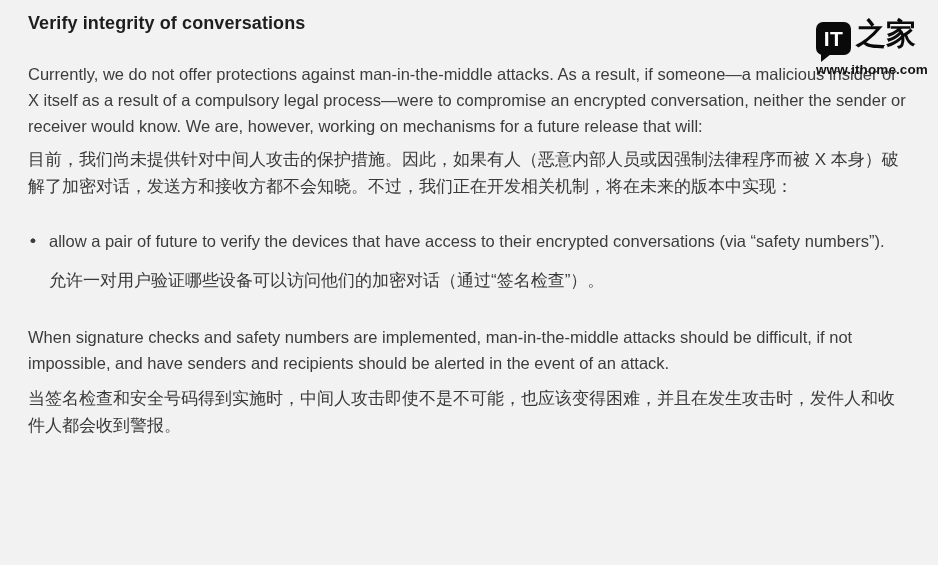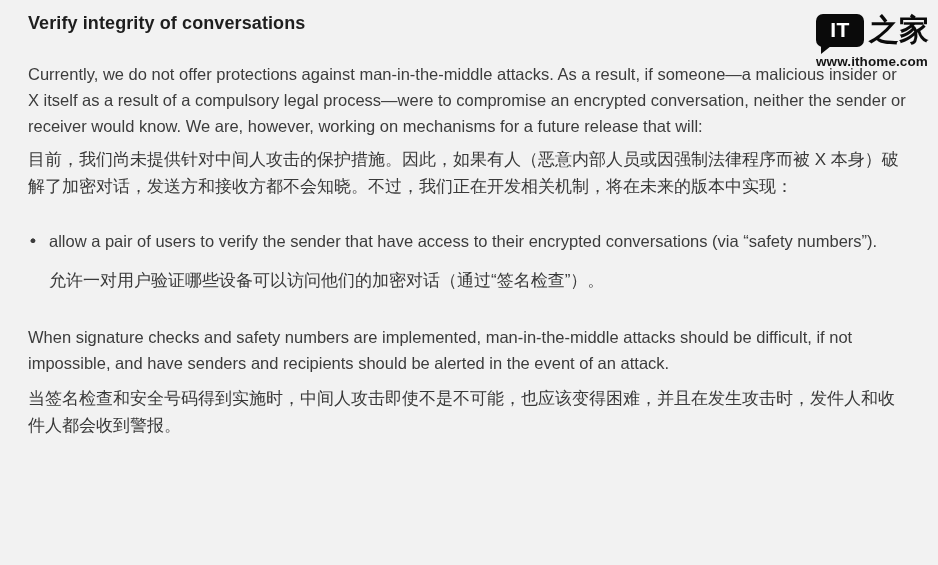--- a/index.html
+++ b/index.html
@@ -43,28 +43,29 @@
     right: -8px;
     width: 102px;
   }
   .logo-row {
     display: flex;
     align-items: center;
     gap: 5px;
   }
   .logo-bubble {
     position: relative;
-    width: 48px;
+    width: 35px;
     height: 33px;
     background: #0a0a0a;
     border-radius: 7px;
     display: flex;
     align-items: center;
     justify-content: center;
     flex: 0 0 auto;
+    margin-top: 9px;
   }
   .logo-bubble::after {
     content: "";
     position: absolute;
     left: 5px;
     bottom: -7px;
     width: 0;
     height: 0;
     border-top: 8px solid #0a0a0a;
     border-right: 10px solid transparent;
@@ -151,21 +152,21 @@
   </header>
 
   <main>
     <p class="para-en intro-en">Currently, we do not offer protections against man-in-the-middle attacks. As a result, if someone—a malicious insider or X itself as a result of a compulsory legal process—were to compromise an encrypted conversation, neither the sender or receiver would know. We are, however, working on mechanisms for a future release that will:</p>
     <p class="para-zh intro-zh">目前，我们尚未提供针对中间人攻击的保护措施。因此，如果有人（恶意内部人员或因强制法律程序而被 X 本身）破解了加密对话，发送方和接收方都不会知晓。不过，我们正在开发相关机制，将在未来的版本中实现：</p>
 
     <ul class="bullets">
       <li class="bullet">
       </li>
       <li class="bullet">
-        <p class="para-en">allow a pair of users to verify the sender that have access to their encrypted conversations (via “safety numbers”).</p>
+        <p class="para-en">allow a pair of future to verify the devices that have access to their encrypted conversations (via “safety numbers”).</p>
         <p class="para-zh">允许一对用户验证哪些设备可以访问他们的加密对话（通过“签名检查”）。</p>
       </li>
     </ul>
 
     <p class="para-en concl-en">When signature checks and safety numbers are implemented, man-in-the-middle attacks should be difficult, if not impossible, and have senders and recipients should be alerted in the event of an attack.</p>
     <p class="para-zh concl-zh">当签名检查和安全号码得到实施时，中间人攻击即使不是不可能，也应该变得困难，并且在发生攻击时，发件人和收件人都会收到警报。</p>
   </main>
 
 </div>
 

